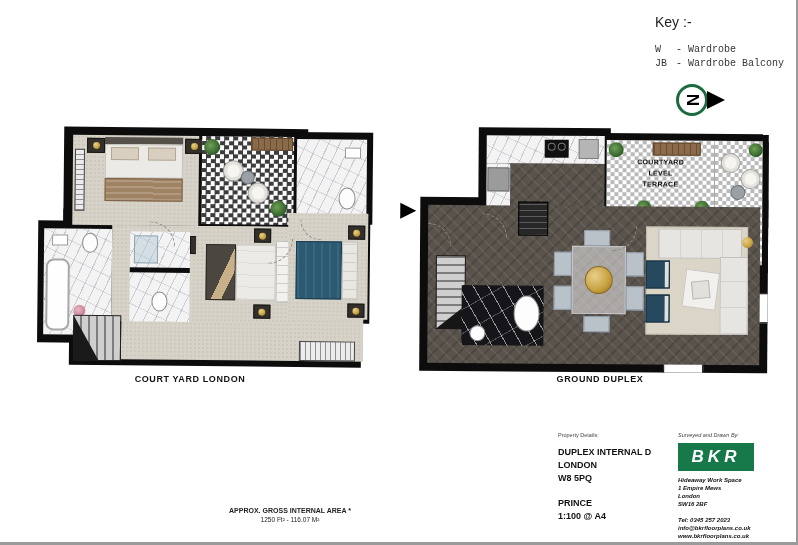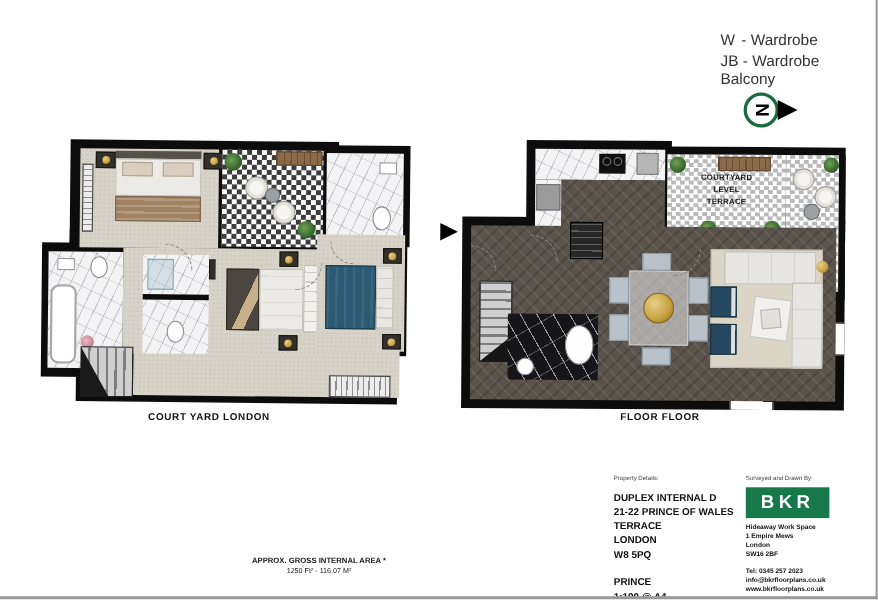--- a/index.html
+++ b/index.html
@@ -31,35 +31,36 @@
   .gold-dot{border-radius:50%;background:radial-gradient(circle at 35% 35%, #e8cf8a, #c6a03e 60%, #8a6a1f);}
   .oval-fix{background:#fdfdfd;border:1px solid #8f8f8f;border-radius:50%;}
   .arc{position:absolute;border-top:1px dashed #8a8a8a;border-right:1px dashed #8a8a8a;border-radius:0 100% 0 0;}
   .lbl{position:absolute;font-weight:bold;letter-spacing:.6px;font-size:9px;text-align:center;color:#141414;}
   .bench{background:linear-gradient(0deg,#7c5d40 0 0);background-color:#8a6a48;border:1px solid #5d452d;box-sizing:border-box;
          background-image:repeating-linear-gradient(90deg, rgba(0,0,0,.25) 0 1px, transparent 1px 6px);}
   .nightstand{position:absolute;background:#332f2b;border:1px solid #191714;}
   .nightstand .gold-dot{position:absolute;left:50%;top:50%;width:7px;height:7px;margin:-3.5px 0 0 -3.5px;}
   
   .key-title{font-size:14px;color:#222;}
-  .key-item{font-size:14px;color:#333;margin-top:3px;}
+  .key-item{font-size:10px;color:#333;margin-top:3px;font-family:Liberation Mono, monospace;}
   .key-item .abbr{display:inline-block;min-width:15px;}
   .tb-small{font-size:5.5px;color:#444;}
   .tb-main{font-size:9px;font-weight:bold;line-height:13px;}
   .tb-addr{font-size:6px;font-weight:bold;line-height:8px;}
   .tb-contact{font-size:6px;font-weight:bold;line-height:8px;}
   .terr-text{font-size:7px;font-weight:bold;line-height:11px;text-align:center;color:#101010;letter-spacing:.3px;}
   .area-note{font-size:7px;font-weight:bold;text-align:center;line-height:9px;color:#222;}
 </style>
 </head>
 <body>
 
 <div class="page">
 
   <div class="abs" style="left:655px;top:14px;width:140px;">
+    <div class="key-title">Key :-</div>
     <div class="key-item" style="margin-top:14px;">
       <span class="abbr">W</span>
       <span>-  Wardrobe</span>
     </div>
     <div class="key-item">
       <span class="abbr">JB</span>
       <span>- Wardrobe Balcony</span>
     </div>
   </div>
 
@@ -220,41 +221,40 @@
 
     <div class="floor" style="left:760px;top:292px;width:8px;height:30px;background:#fff;border-top:1px solid #000;border-bottom:1px solid #000;box-sizing:border-box;"></div>
     <div class="floor" style="left:664px;top:364px;width:40px;height:8px;background:#fff;border-left:1px solid #000;border-right:1px solid #000;box-sizing:border-box;"></div>
 
     <div class="arc" style="left:482px;top:214px;width:24px;height:24px;"></div>
     <div class="arc" style="left:612px;top:226px;width:24px;height:24px;transform:rotate(90deg);"></div>
     <div class="arc" style="left:428px;top:224px;width:22px;height:22px;"></div>
   </div>
 
   <div class="lbl" style="left:90px;top:374px;width:200px;">COURT YARD LONDON</div>
-  <div class="lbl" style="left:520px;top:374px;width:160px;">FLOOR FLOOR</div>
+  <div class="lbl" style="left:520px;top:374px;width:160px;">GROUND DUPLEX</div>
 
   <div class="abs area-note" style="left:195px;top:506px;width:190px;">
     <div>APPROX. GROSS INTERNAL AREA *</div>
     <div style="font-weight:normal;font-size:6.5px;">1250 Ft²  -  116.07 M²</div>
   </div>
 
   <div class="abs" style="left:556px;top:428px;width:236px;height:114px;">
 
     <div class="abs" style="left:2px;top:4px;width:118px;">
       <div class="tb-small">Property Details:</div>
       <div class="tb-main" style="margin-top:8px;">DUPLEX INTERNAL D</div>
-      <div class="tb-main">21-22 PRINCE OF WALES TERRACE</div>
       <div class="tb-main">LONDON</div>
       <div class="tb-main">W8 5PQ</div>
       <div class="tb-main" style="margin-top:12px;">PRINCE</div>
       <div class="tb-main">1:100 @ A4</div>
 
     </div>
 
-    <div class="abs" style="left:122px;top:4px;width:114px;">
+    <div class="abs" style="left:122px;top:4px;width:114px;font-style:italic;">
       <div class="tb-small">Surveyed and Drawn By:</div>
       <div style="margin-top:5px;width:76px;height:28px;background:#17784a;color:#fff;display:flex;align-items:center;justify-content:center;font-size:17px;font-weight:bold;letter-spacing:4px;">BKR</div>
       <div class="tb-addr" style="margin-top:5px;">
         <div>Hideaway Work Space</div>
         <div>1 Empire Mews</div>
         <div>London</div>
         <div>SW16 2BF</div>
       </div>
       <div class="tb-contact" style="margin-top:8px;">
         <div>Tel: 0345 257 2023</div>

